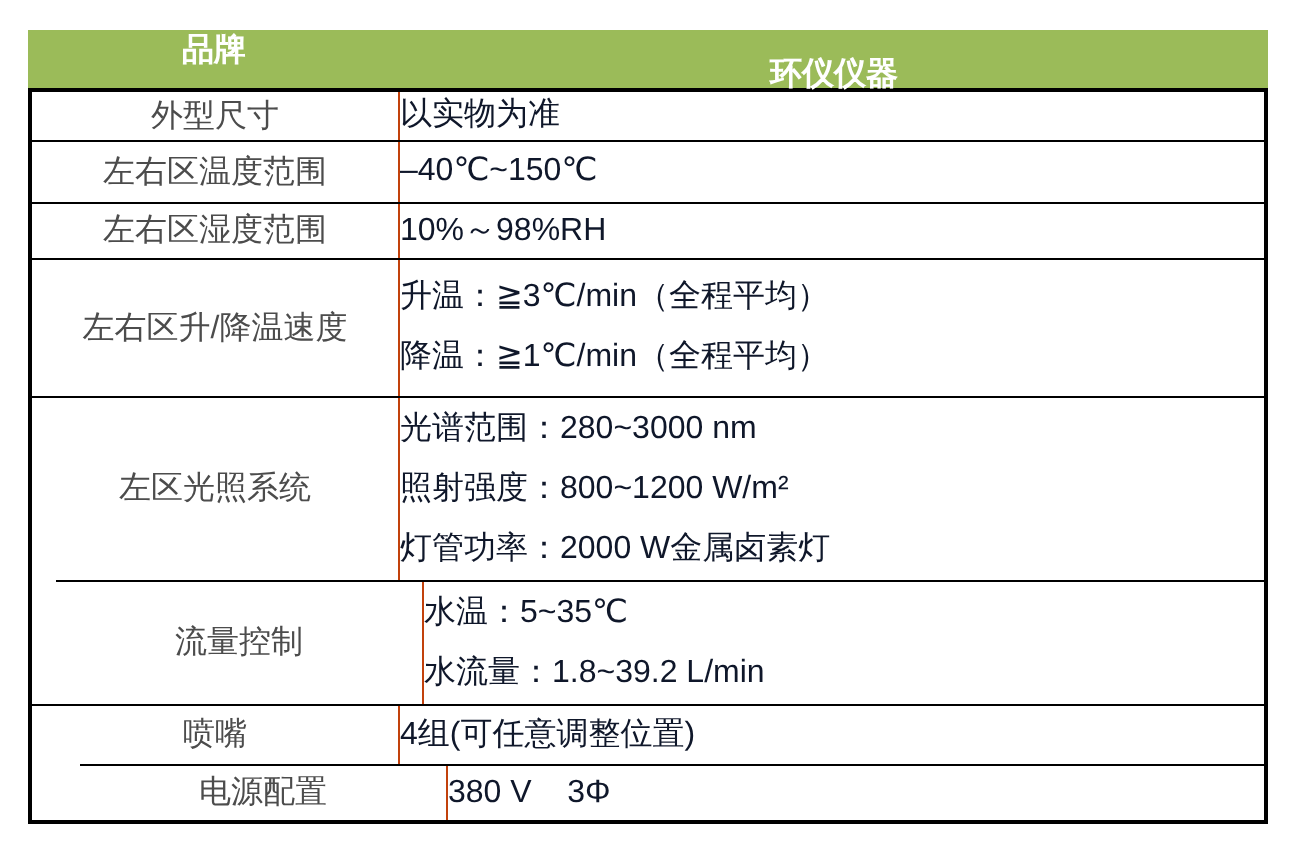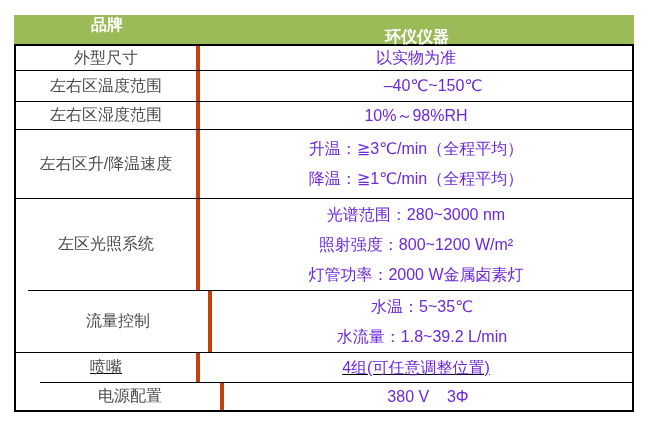--- a/index.html
+++ b/index.html
@@ -28,48 +28,48 @@
   .thead .hc2 { flex: 1; text-align: center; margin-top: 12px; }
   
   .tbody {
     border: 2px solid #000000;
     background: #ffffff;
   }
   .row { display: flex; border-top: 1px solid #000000; }
   .row:first-child { border-top: none; }
   .cell-label {
     width: 184px;
-    border-right: 4px solid #c2410c;
+    border-right: 1px solid #c2410c;
     display: flex;
     align-items: center;
     justify-content: center;
     text-align: center;
     font-size: 16px;
     color: #4c4c4c;
     padding: 0 2px;
   }
   .cell-value {
     flex: 1;
     display: flex;
     flex-direction: column;
-    align-items: center;
+    align-items: flex-start;
     justify-content: center;
     font-size: 16px;
-    color: #6d28d9;
+    color: #0f172a;
     text-align: center;
   }
   .cell-value .line { line-height: 30px; white-space: nowrap; }
   
   .r0 { height: 24px; }
-  .r1 { height: 31px; gap: 34px; }
+  .r1 { height: 31px; }
   .r2 { height: 28px; }
   .r3 { height: 69px; }
   .r4 { height: 92px; }
   .r5 { height: 62px; margin-left: 12px; }
-  .r6 { height: 30px; text-decoration: underline; }
+  .r6 { height: 30px; }
   .r7 { height: 28px; margin-left: 24px; }
 </style>
 </head>
 <body>
 
 <div class="spec-table">
 
   <div class="thead">
     <div class="hc1">品牌</div>
     <div class="hc2">环仪仪器</div>

